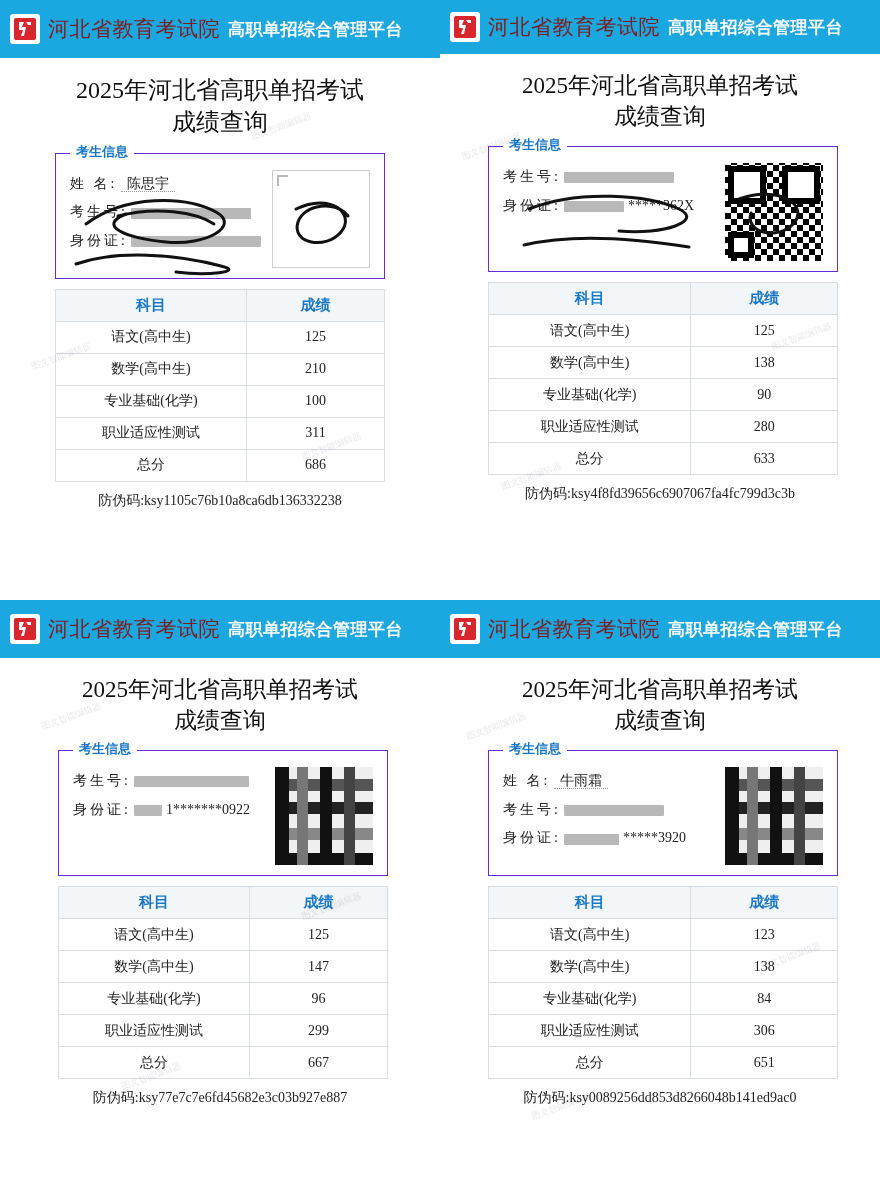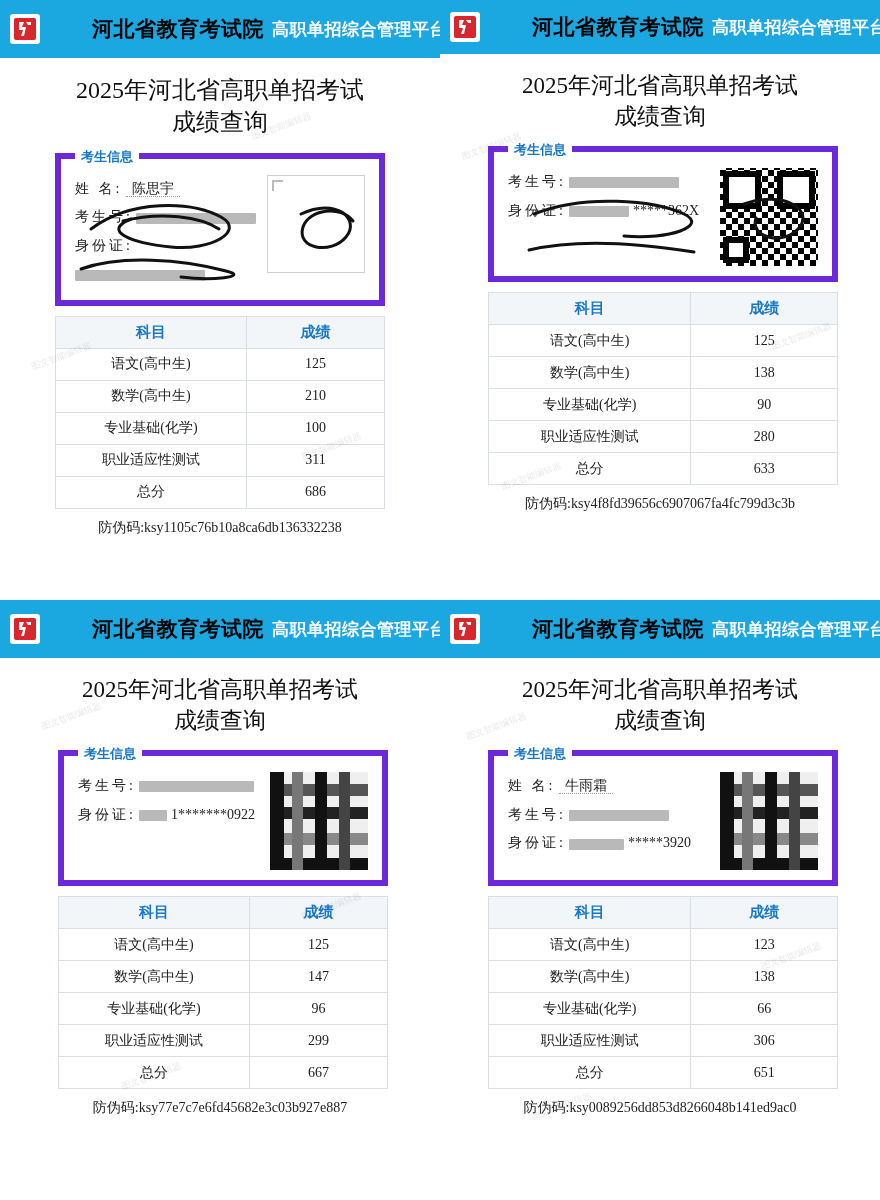--- a/index.html
+++ b/index.html
@@ -36,45 +36,44 @@
   .logo {
     width: 30px; height: 30px;
     background: #ffffff;
     border-radius: 3px;
     flex: 0 0 auto;
     position: relative;
     display: flex; align-items: center; justify-content: center;
   }
   .logo svg { display:block; }
   .hdr-title {
-    color: #000000;
+    color: #7f1d1d;
     font-size: 21px;
-    font-weight: bold;
+    font-weight: normal;
     letter-spacing: 0.5px;
-    margin-left: 44px;
   }
   .hdr-sub {
     color: #ffffff;
     font-size: 17px;
     font-weight: bold;
     letter-spacing: 0.5px;
   }
   
   .ptitle {
     font-family: "Liberation Serif", serif;
     font-size: 24px;
     color: #111;
     text-align: center;
     line-height: 1.35;
     margin: 16px auto 6px auto;
     width: 92%;
   }
   
   .panel {
-    border: 6px solid #6d28d9;
+    border: 1px solid #6d28d9;
     margin: 14px auto 0 auto;
     position: relative;
     background: #fff;
   }
   .panel-legend {
     position: absolute;
     top: -11px; left: 14px;
     background: #fff;
     padding: 0 6px;
     color: #1878c8;
@@ -513,21 +512,21 @@
         <tr>
             <td>语文(高中生)</td>
             <td>123</td>
           </tr>
         <tr>
             <td>数学(高中生)</td>
             <td>138</td>
           </tr>
         <tr>
             <td>专业基础(化学)</td>
-            <td>66</td>
+            <td>84</td>
           </tr>
         <tr>
             <td>职业适应性测试</td>
             <td>306</td>
           </tr>
         <tr>
             <td>总分</td>
             <td>651</td>
           </tr>
       </tbody>

